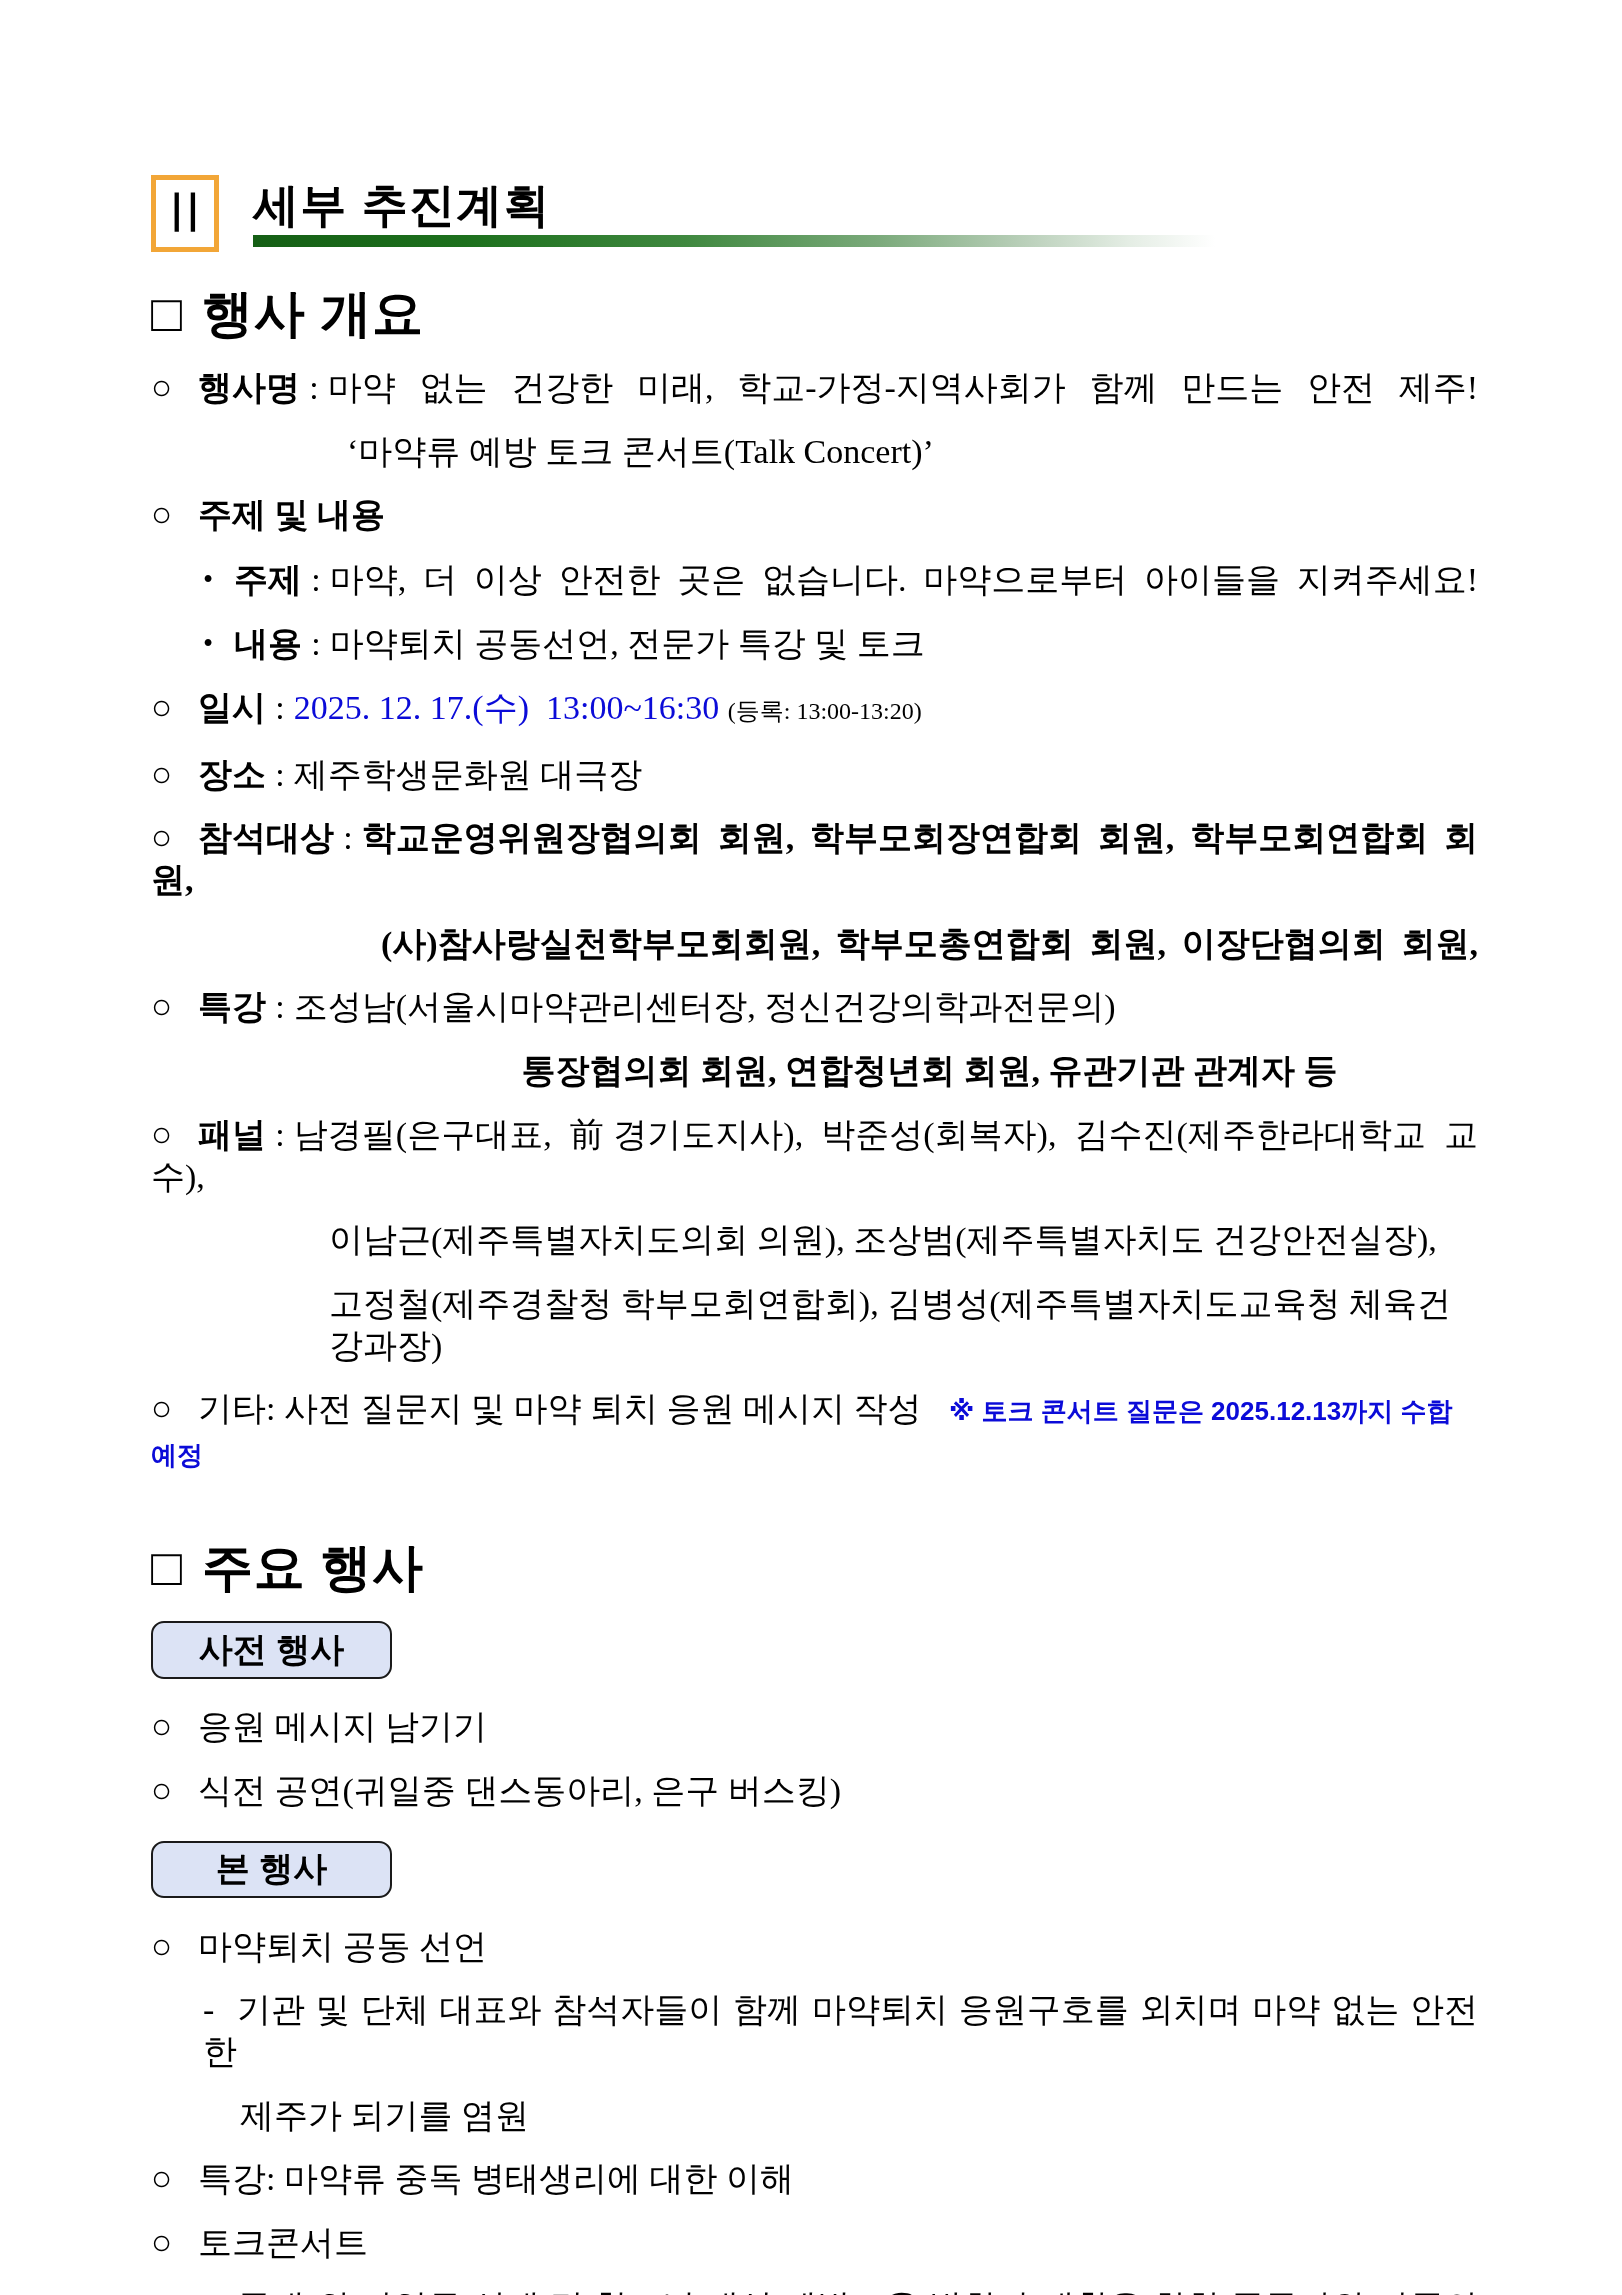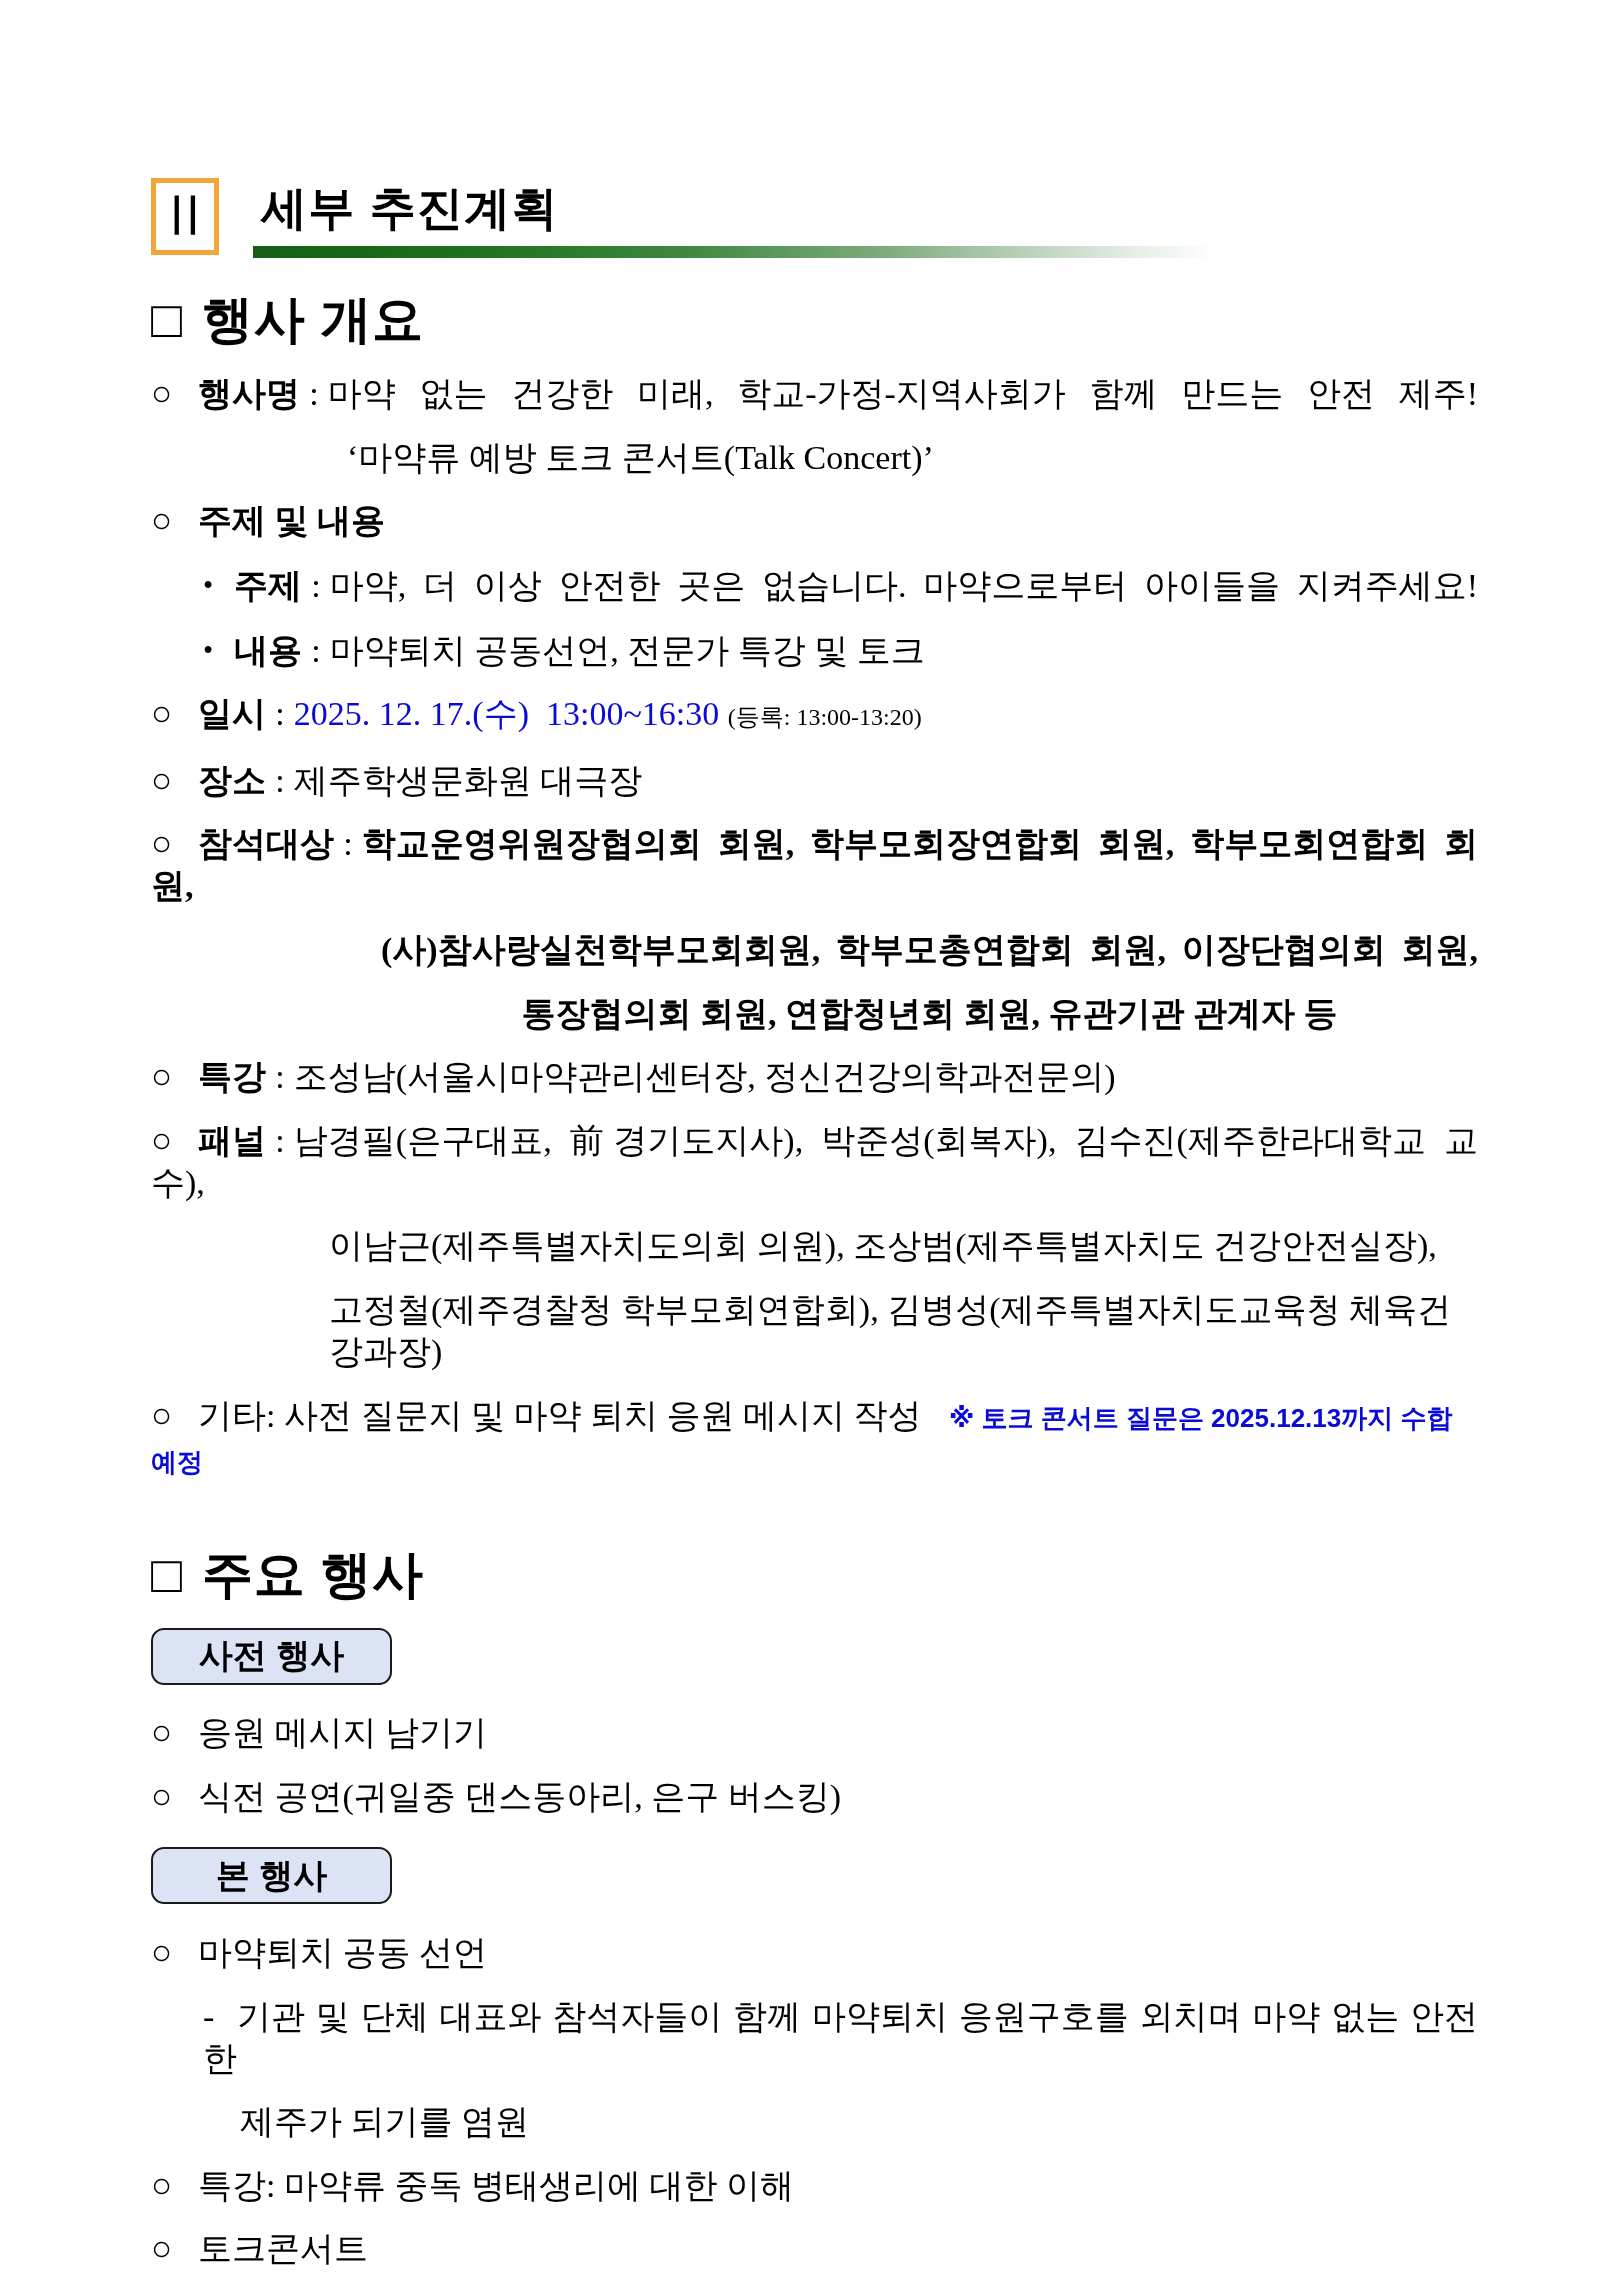--- a/index.html
+++ b/index.html
@@ -21,21 +21,21 @@
     width:68px; height:77px;
     border:5.2px solid #F2A637;
     background:#fff;
     display:flex; align-items:center; justify-content:center;
     font-size:54px; font-family:"Liberation Serif",serif;
     margin-right:34px;
     flex:0 0 auto;
   }
   .sec-title-wrap { display:flex; flex-direction:column; }
   .sec-title {
-    margin:8px;
+    margin:0;
     font-family:"Liberation Sans","DejaVu Sans",sans-serif;
     font-weight:bold; font-size:46px; line-height:51px; letter-spacing:1.3px;
   }
   .green-bar {
     margin-top:3.9px;
     width:962px; height:12.4px;
     background:linear-gradient(90deg,#155F15 0%,#1D701D 22%,#3F883F 45%,#7BAA7B 65%,#B9CFB9 80%,#E4EDE4 91%,rgba(255,255,255,0) 100%);
   }
 
   
@@ -124,25 +124,25 @@
     </div>
 
     <div class="row">
       <span class="o">○</span><span class="lbl">장소</span><span class="sep">:</span><span>제주학생문화원 대극장</span>
     </div>
 
     <div class="row fill">
       <span class="o">○</span><span class="lbl">참석대상</span><span class="sep">:</span><span class="lbl">학교운영위원장협의회 회원, 학부모회장연합회 회원, 학부모회연합회 회원,</span>
     </div>
     <div class="row ind-attend fill lbl">(사)참사랑실천학부모회회원, 학부모총연합회 회원, 이장단협의회 회원,</div>
-    <div class="row ind-attend lbl">통장협의회 회원, 연합청년회 회원, 유관기관 관계자 등</div>
-
     <div class="row">
       <span class="o">○</span><span class="lbl">특강</span><span class="sep">:</span><span>조성남(서울시마약관리센터장, 정신건강의학과전문의)</span>
     </div>
+
+    <div class="row ind-attend lbl">통장협의회 회원, 연합청년회 회원, 유관기관 관계자 등</div>
 
     <div class="row fill">
       <span class="o">○</span><span class="lbl">패널</span><span class="sep">:</span><span>남경필(은구대표, 前경기도지사), 박준성(회복자), 김수진(제주한라대학교 교수),</span>
     </div>
     <div class="row ind-panel">이남근(제주특별자치도의회 의원), 조상범(제주특별자치도 건강안전실장),</div>
     <div class="row ind-panel">고정철(제주경찰청 학부모회연합회), 김병성(제주특별자치도교육청 체육건강과장)</div>
 
     <div class="row gap-after-etc">
       <span class="o">○</span><span>기타:</span> <span>사전 질문지 및 마약 퇴치 응원 메시지 작성</span><span class="side-note">※ 토크 콘서트 질문은 2025.12.13까지 수합 예정</span>
     </div>

